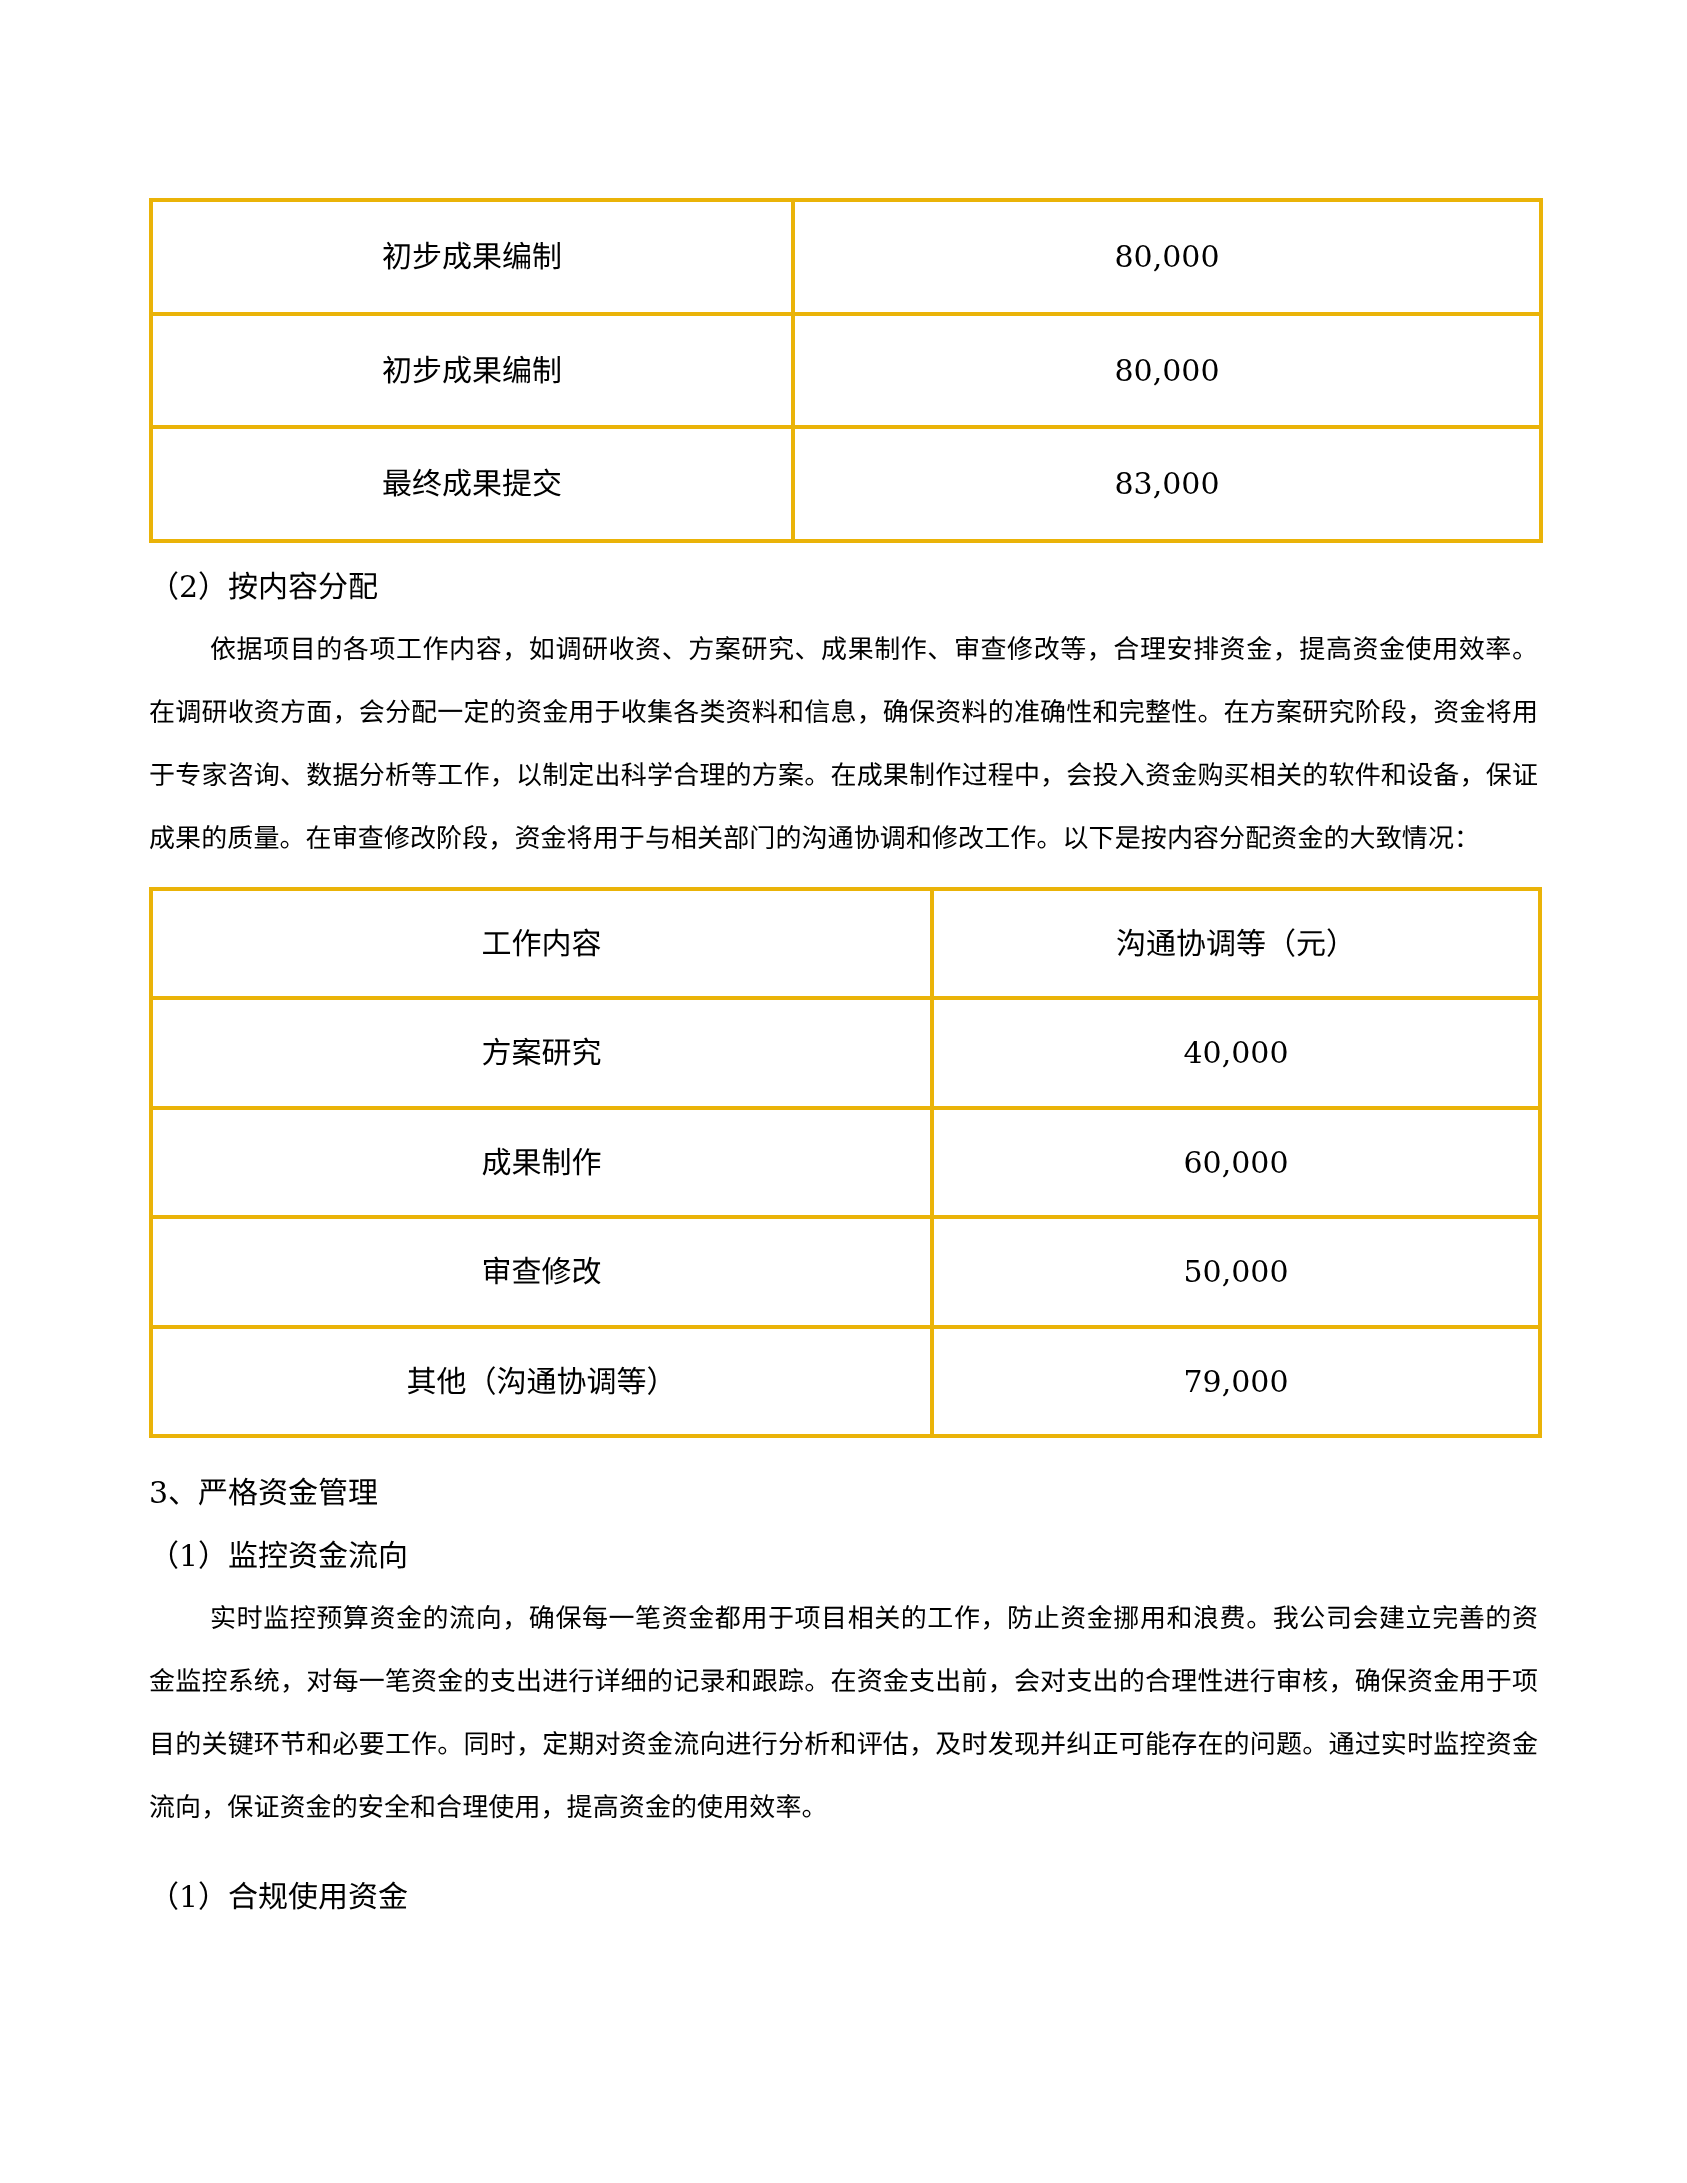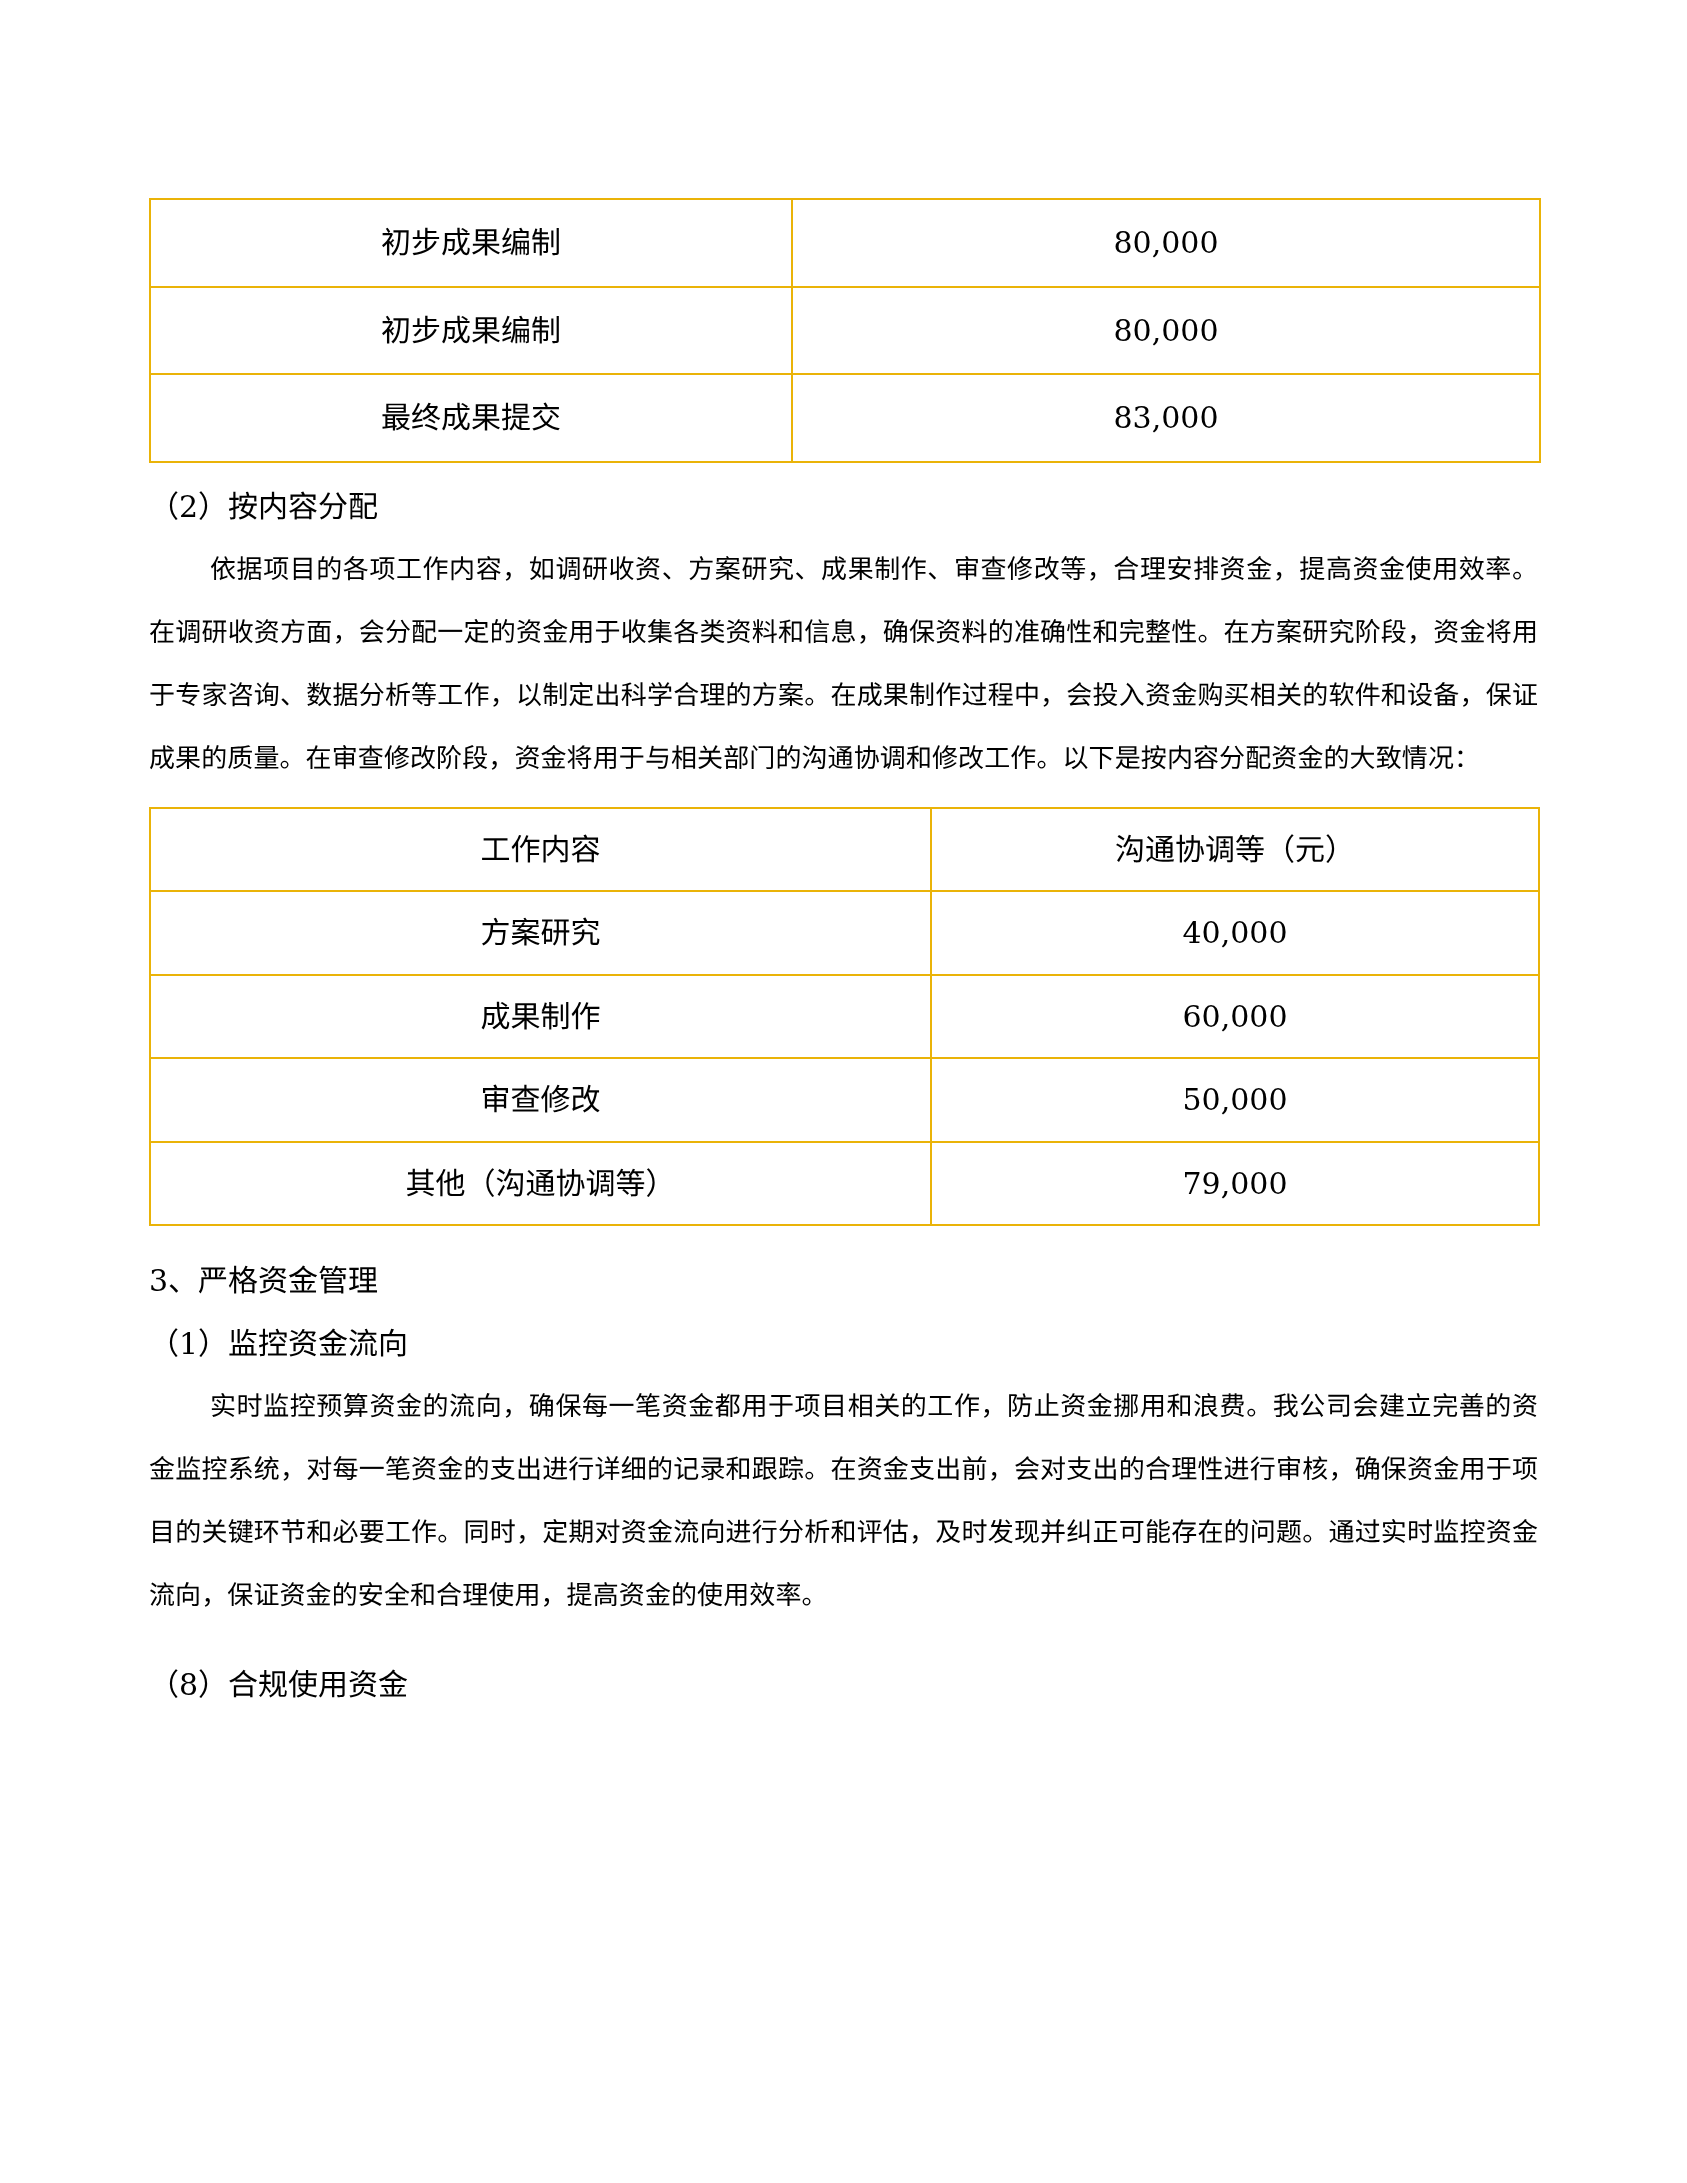--- a/index.html
+++ b/index.html
@@ -28,25 +28,25 @@
   
   .doc-table {
     width: 1389px;
     border-collapse: collapse;
     table-layout: fixed;
     margin: 0;
     font-size: 30px;
   }
   .doc-table td,
   .doc-table th {
-    border: 2px solid #eab308;
+    border: 4px solid #eab308;
     text-align: center;
     vertical-align: middle;
     font-weight: normal;
-    padding: 0;
+    padding: 12px;
     line-height: 1.25;
   }
   .doc-table .cell-inner {
     display: block;
     padding: 20px 6.6px;
   }
 
   
   #table-phase-funding col.c1 { width: 642px; }
   #table-phase-funding col.c2 { width: 748px; }
@@ -182,16 +182,16 @@
   <div class="spacer-34"></div>
 
   <p class="heading">3、严格资金管理</p>
 
   <p class="heading">（1）监控资金流向</p>
 
   <p class="para">实时监控预算资金的流向，确保每一笔资金都用于项目相关的工作，防止资金挪用和浪费。我公司会建立完善的资金监控系统，对每一笔资金的支出进行详细的记录和跟踪。在资金支出前，会对支出的合理性进行审核，确保资金用于项目的关键环节和必要工作。同时，定期对资金流向进行分析和评估，及时发现并纠正可能存在的问题。通过实时监控资金流向，保证资金的安全和合理使用，提高资金的使用效率。</p>
 
   <div class="spacer-40"></div>
 
-  <p class="heading">（8）合规使用资金</p>
+  <p class="heading">（1）合规使用资金</p>
 
 </div>
 
 
 </body></html>

